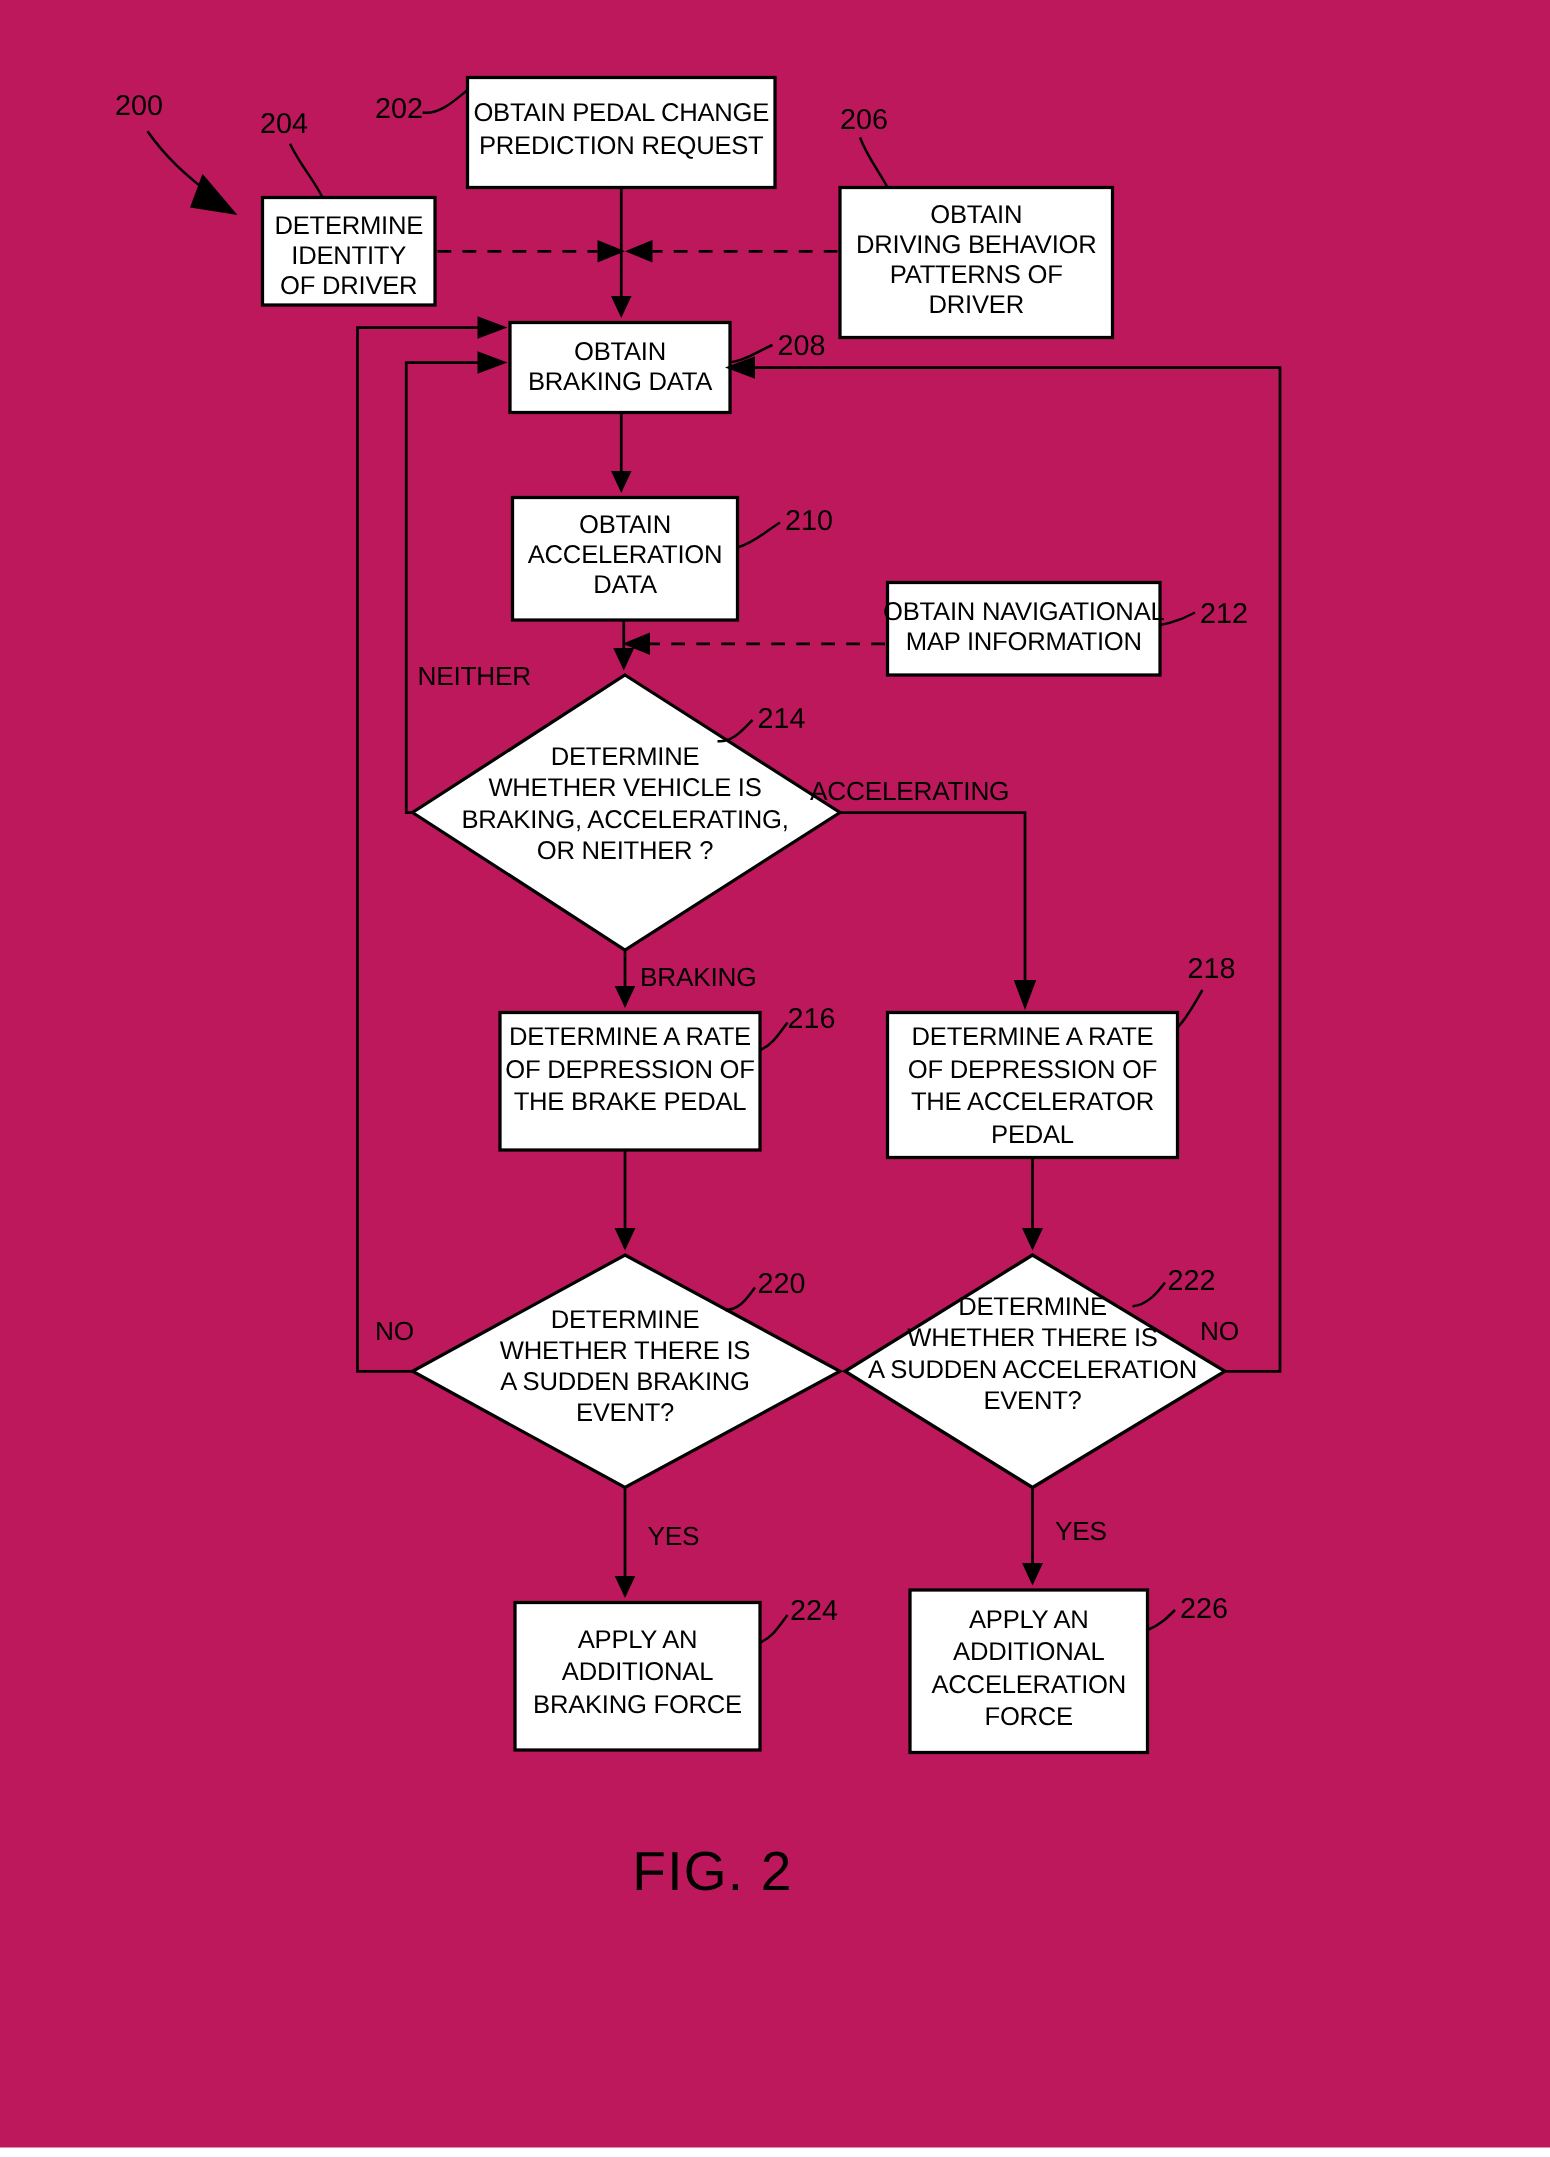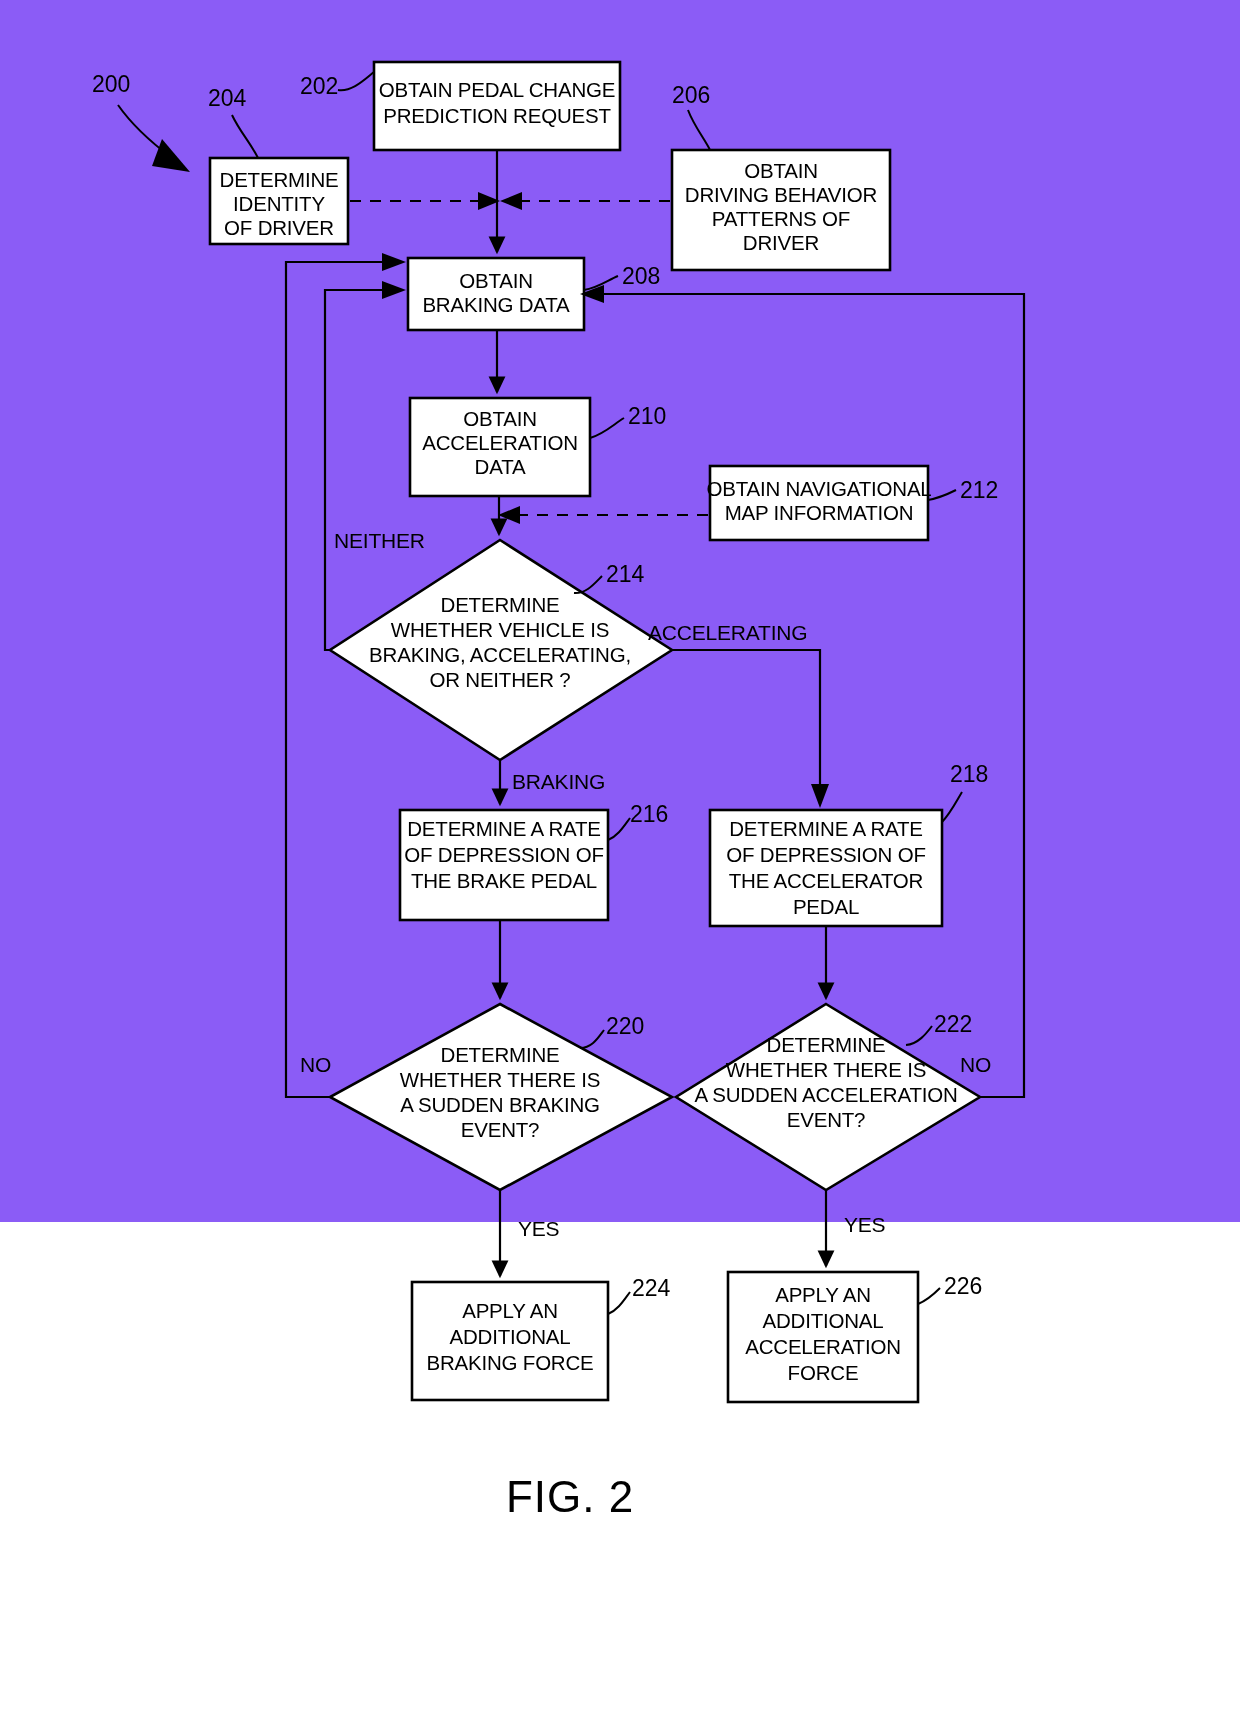--- a/index.html
+++ b/index.html
@@ -11,22 +11,22 @@
   body {
     width: 1240px;
     height: 1726px;
     font-family: "Liberation Sans", sans-serif;
     color: #000000;
     overflow: hidden;
   }
   #figure-root {
     position: relative;
     width: 1240px;
-    height: 1222px;
-    background: #8b5cf6;
+    height: 1718px;
+    background: #be185d;
   }
   svg#flowchart {
     display: block;
     width: 1240px;
     height: 1726px;
   }
   .node-box {
     fill: #ffffff;
     stroke: #000000;
     stroke-width: 2.6;

